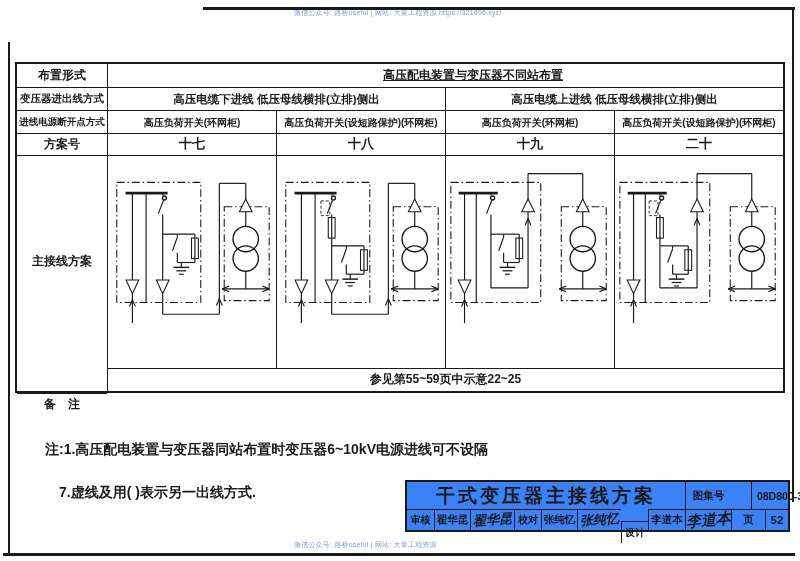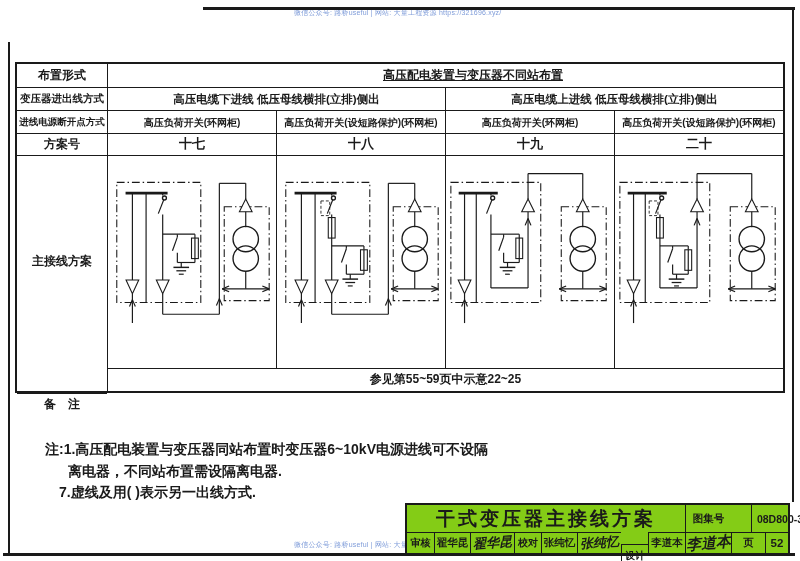--- a/index.html
+++ b/index.html
@@ -15,22 +15,22 @@
         border-color:#1a1a1a;}
   .bl{border-left:1px solid #1a1a1a;} .bt{border-top:1px solid #1a1a1a;}
   .f12{font-size:12px;} .f115{font-size:11.5px;} .f105{font-size:10.5px;}
   .f10{font-size:10px;} .f95{font-size:9.5px;} .f13{font-size:13px;}
   .pre{white-space:pre;margin-top:25px;}
   .diagram{width:100%;height:100%;display:flex;justify-content:center;align-items:flex-start;}
   .diagram svg{width:168px;height:212px;}
   
   .note{position:absolute;font-size:14px;font-weight:700;white-space:nowrap;}
   
-  .tblock{position:absolute;left:405px;top:503px;width:385px;height:52px;
-          border:2px solid #1a1a1a;box-sizing:border-box;background:#84cc16;text-align:center;}
+  .tblock{position:absolute;left:405px;top:480px;width:385px;height:52px;
+          border:2px solid #1a1a1a;box-sizing:border-box;background:#3b82f6;text-align:center;}
   .tb-cell{position:absolute;box-sizing:border-box;display:flex;align-items:center;
            justify-content:center;font-weight:700;white-space:nowrap;}
   .title-big{font-size:19px;letter-spacing:3px;}
   .sig{font-style:italic;font-size:13px;transform:rotate(-4deg);font-weight:700;}
   .sig-big{font-style:italic;font-size:15px;transform:rotate(-5deg);font-weight:700;overflow:visible;}
 </style>
 </head>
 <body>
 
 <div class="sheet">
@@ -275,21 +275,20 @@
             <line x1="163" y1="136" x2="156" y2="139" stroke="#1a1a1a" stroke-width="1.2"></line>
           </svg>
         </div>
     </div>
 
     <div class="cell f12 bt pre" style="left:0;top:304px;width:90px;height:23px;">备　注</div>
     <div class="cell f12 bl bt" style="left:90px;top:304px;width:676px;height:23px;">参见第55~59页中示意22~25</div>
   </div>
 
   <div class="note" style="left:45px;top:441px;">注:1.高压配电装置与变压器同站布置时变压器6~10kV电源进线可不设隔</div>
-  <div class="note" style="left:68px;top:463px;">离电器，不同站布置需设隔离电器.</div>
   <div class="note" style="left:59px;top:484px;">7.虚线及用( )表示另一出线方式.</div>
 
   <div class="wm" style="left:294px;top:540px;">微信公众号: 路桥useful | 网站: 大量工程资源</div>
 
   <div class="tblock">
 
     <div class="tb-cell title-big" style="left:0;top:0;width:278px;height:27px;">干式变压器主接线方案</div>
     <div class="tb-cell f105 bl" style="left:278px;top:0;width:46px;height:27px;">图集号</div>
     <div class="tb-cell f105 bl" style="left:324px;top:0;width:57px;height:27px;margin-left:20px;">08D800-3</div>
 

